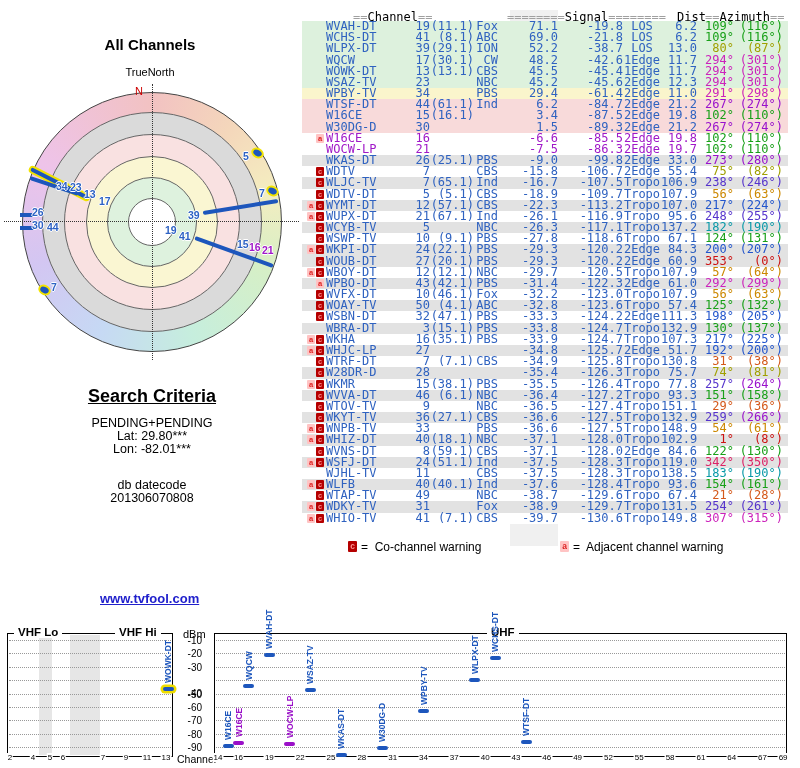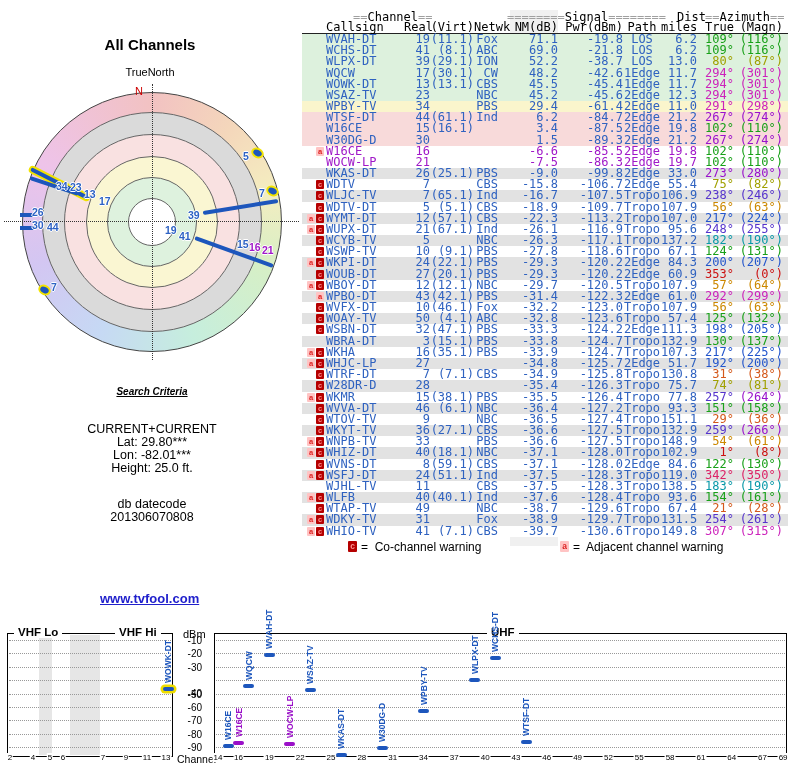--- a/index.html
+++ b/index.html
@@ -25,21 +25,21 @@
   .rlabel{position:absolute;font-size:10.5px;font-weight:bold;color:#2d62c4;
     text-shadow:1px 0 0 #fff,-1px 0 0 #fff,0 1px 0 #fff,0 -1px 0 #fff;}
   .rlabel.purple{color:#a018c8;}
   .rline{position:absolute;height:4px;background:#1d56bc;border-radius:2px;transform-origin:0 50%;}
   .rline.hl{box-shadow:0 0 0 2px #f2e300;}
   .rdot{position:absolute;width:9px;height:6px;background:#1d56bc;border-radius:50%;
     box-shadow:0 0 0 2px #f2e300;transform:rotate(28deg);}
   .rbar{position:absolute;height:4px;background:#1d56bc;}
   
   #criteria{position:absolute;left:20px;top:386px;width:264px;text-align:center;color:#000;}
-  #criteria .head{font-size:10px;font-weight:bold;text-decoration:underline;margin-bottom:26px;font-style:italic;}
+  #criteria .head{font-size:18px;font-weight:bold;text-decoration:underline;margin-bottom:10px;}
   #criteria .line{font-size:12.5px;line-height:13px;}
   #criteria .db{margin-top:23px;font-size:12.5px;line-height:13px;}
   
   #dtable{position:absolute;left:302px;top:10px;width:486px;
     font-family:"DejaVu Sans Mono","Liberation Mono",monospace;font-size:12px;}
   #nm-band{position:absolute;left:510px;top:10px;width:48px;height:536px;background:rgba(0,0,0,0.06);}
   .hline1{position:relative;height:11px;font-size:12px;color:#000;}
   .hline1 span{position:absolute;top:0;white-space:pre;}
   .eq{color:#a0a0a0;}
   .trow{display:flex;height:11.18px;line-height:11.3px;white-space:pre;overflow:visible;}
@@ -118,48 +118,34 @@
         <div class="rlabel" style="left: 99px; top: 195px;">17</div>
         <div class="rlabel" style="left: 32px; top: 206px;">26</div>
         <div class="rlabel" style="left: 32px; top: 219px;">30</div>
         <div class="rlabel" style="left: 47px; top: 221px;">44</div>
         <div class="rlabel" style="left: 51px; top: 281px;">7</div>
       </div>
   </div>
 
   <div id="criteria">
     <div class="head">Search Criteria</div>
-    <div class="line">CURRENT+CURRENT</div>
+    <div class="line">PENDING+PENDING</div>
     <div class="line">Lat: 29.80***</div>
     <div class="line">Lon: -82.01***</div>
-    <div class="line">Height: 25.0 ft.</div>
     <div class="db">db datecode</div>
     <div class="line">201306070808</div>
   </div>
 
   <div id="nm-band"></div>
   <div id="dtable">
     <div class="hline1">
       <span style="left:51px"><i class="eq" style="font-style:normal">==</i><b style="font-weight:normal">Channel</b><i class="eq" style="font-style:normal">==</i></span>
       <span style="left:205px"><i class="eq" style="font-style:normal">========</i><b style="font-weight:normal">Signal</b><i class="eq" style="font-style:normal">========</i></span>
       <span style="left:375px">Dist</span>
       <span style="left:403px"><i class="eq" style="font-style:normal">==</i><b style="font-weight:normal">Azimuth</b><i class="eq" style="font-style:normal">==</i></span>
-    </div>
-    <div class="trow hrow">
-      <span class="c-warn"></span>
-      <span class="c-cs">Callsign</span>
-      <span class="c-re">Real</span>
-      <span class="c-vi">(Virt)</span>
-      <span class="c-nw">Netwk</span>
-      <span class="c-nm">NM(dB)</span>
-      <span class="c-pw">Pwr(dBm)</span>
-      <span class="c-pa">Path</span>
-      <span class="c-mi">miles</span>
-      <span class="c-tr">True</span>
-      <span class="c-mg">(Magn)</span>
     </div>
     <div id="trows">
         <div class="trow tier-green"><span class="c-warn"></span><span class="c-cs blue">WVAH-DT</span><span class="c-re blue">19</span><span class="c-vi blue">(11.1)</span><span class="c-nw blue">Fox</span><span class="c-nm blue">71.1</span><span class="c-pw blue">-19.8</span><span class="c-pa blue">LOS</span><span class="c-mi blue">6.2</span><span class="c-tr" style="color:#18a018">109°</span><span class="c-mg" style="color:#18a018">(116°)</span></div>
         <div class="trow tier-green"><span class="c-warn"></span><span class="c-cs blue">WCHS-DT</span><span class="c-re blue">41</span><span class="c-vi blue">(8.1)</span><span class="c-nw blue">ABC</span><span class="c-nm blue">69.0</span><span class="c-pw blue">-21.8</span><span class="c-pa blue">LOS</span><span class="c-mi blue">6.2</span><span class="c-tr" style="color:#18a018">109°</span><span class="c-mg" style="color:#18a018">(116°)</span></div>
         <div class="trow tier-green"><span class="c-warn"></span><span class="c-cs blue">WLPX-DT</span><span class="c-re blue">39</span><span class="c-vi blue">(29.1)</span><span class="c-nw blue">ION</span><span class="c-nm blue">52.2</span><span class="c-pw blue">-38.7</span><span class="c-pa blue">LOS</span><span class="c-mi blue">13.0</span><span class="c-tr" style="color:#a0a000">80°</span><span class="c-mg" style="color:#a0a000">(87°)</span></div>
         <div class="trow tier-green"><span class="c-warn"></span><span class="c-cs blue">WQCW</span><span class="c-re blue">17</span><span class="c-vi blue">(30.1)</span><span class="c-nw blue">CW</span><span class="c-nm blue">48.2</span><span class="c-pw blue">-42.6</span><span class="c-pa blue">1Edge</span><span class="c-mi blue">11.7</span><span class="c-tr" style="color:#cc22bb">294°</span><span class="c-mg" style="color:#cc22bb">(301°)</span></div>
         <div class="trow tier-green"><span class="c-warn"></span><span class="c-cs blue">WOWK-DT</span><span class="c-re blue">13</span><span class="c-vi blue">(13.1)</span><span class="c-nw blue">CBS</span><span class="c-nm blue">45.5</span><span class="c-pw blue">-45.4</span><span class="c-pa blue">1Edge</span><span class="c-mi blue">11.7</span><span class="c-tr" style="color:#cc22bb">294°</span><span class="c-mg" style="color:#cc22bb">(301°)</span></div>
         <div class="trow tier-green"><span class="c-warn"></span><span class="c-cs blue">WSAZ-TV</span><span class="c-re blue">23</span><span class="c-vi blue"></span><span class="c-nw blue">NBC</span><span class="c-nm blue">45.2</span><span class="c-pw blue">-45.6</span><span class="c-pa blue">2Edge</span><span class="c-mi blue">12.3</span><span class="c-tr" style="color:#cc22bb">294°</span><span class="c-mg" style="color:#cc22bb">(301°)</span></div>
         <div class="trow tier-yellow"><span class="c-warn"></span><span class="c-cs blue">WPBY-TV</span><span class="c-re blue">34</span><span class="c-vi blue"></span><span class="c-nw blue">PBS</span><span class="c-nm blue">29.4</span><span class="c-pw blue">-61.4</span><span class="c-pa blue">2Edge</span><span class="c-mi blue">11.0</span><span class="c-tr" style="color:#cc22bb">291°</span><span class="c-mg" style="color:#cc22bb">(298°)</span></div>
         <div class="trow tier-red"><span class="c-warn"></span><span class="c-cs blue">WTSF-DT</span><span class="c-re blue">44</span><span class="c-vi blue">(61.1)</span><span class="c-nw blue">Ind</span><span class="c-nm blue">6.2</span><span class="c-pw blue">-84.7</span><span class="c-pa blue">2Edge</span><span class="c-mi blue">21.2</span><span class="c-tr" style="color:#9911cc">267°</span><span class="c-mg" style="color:#9911cc">(274°)</span></div>

